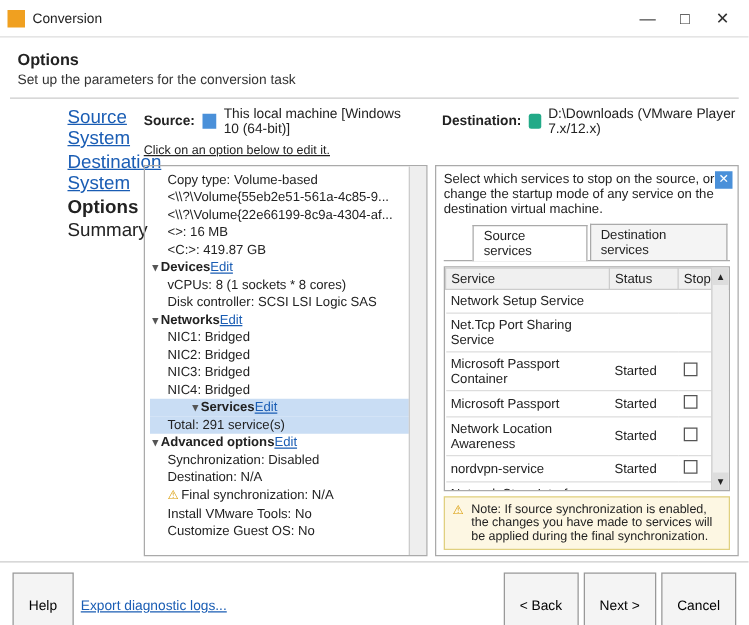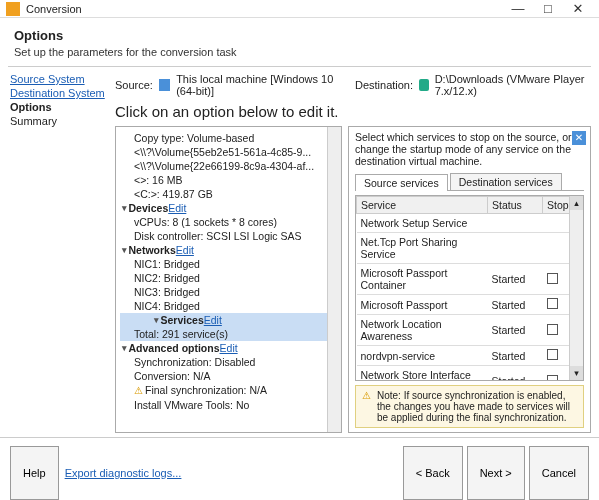--- a/index.html
+++ b/index.html
@@ -1,51 +1,51 @@
 <!DOCTYPE html>
 <html><head>
 <meta charset="utf-8">
 <style>
 * { box-sizing: border-box; margin: 0; padding: 0; }
 body { font-family: "Segoe UI", Tahoma, sans-serif; font-size: 11px; background: #fff; color: #222; width: 599px; height: 500px; overflow: hidden; }
-.titlebar { height: 18px; border-bottom: 1px solid #ddd; display: flex; align-items: center; padding: 0 6px; }
+.titlebar { height: 30px; border-bottom: 1px solid #ddd; display: flex; align-items: center; padding: 0 6px; }
 .titlebar .icon { width: 14px; height: 14px; background: #f0a020; margin-right: 6px; }
 .titlebar .title { flex: 1; font-size: 11px; }
 .winbtn { width: 30px; height: 20px; text-align: center; line-height: 20px; color: #333; font-size: 13px; }
 .header { padding: 10px 14px 8px 14px; }
 .header h2 { font-size: 13px; font-weight: 600; margin-bottom: 3px; }
 .header .sub { font-size: 11px; color: #333; }
 .divider { border-top: 1px solid #ccc; margin: 0 8px; }
 .body { display: flex; height: 370px; }
 .nav { width: 115px; padding: 6px 6px 6px 10px; border-right: none; }
-.nav a { display: block; color: #1a5db4; text-decoration: underline; font-size: 11px; margin-bottom: 2px; cursor: pointer; }
+.nav a { display: block; color: #1a5db4; text-decoration: underline; font-size: 15px; margin-bottom: 2px; cursor: pointer; margin-left: 44px; }
 .nav .plain { color: #222; text-decoration: none; font-weight: 600; }
 .nav .plain2 { color: #222; text-decoration: none; }
 .main { flex: 1; padding: 4px 8px 4px 0; display: flex; flex-direction: column; }
 .srcdest { display: flex; align-items: center; gap: 6px; padding: 2px 0 4px 0; font-size: 11px; }
-.srcdest b { font-weight: 400; }
+.srcdest b { font-weight: 700; }
 .srcicon { width: 14px; height: 12px; background: #4a90d9; display: inline-block; }
 .dsticon { width: 12px; height: 12px; background: #2a8; display: inline-block; border-radius: 2px; }
-.hint { font-size: 15px; margin: 2px 0 6px 0; }
+.hint { font-size: 10px; margin: 2px 0 6px 0; text-decoration: underline; }
 .panes { flex: 1; display: flex; gap: 6px; min-height: 0; }
 .leftpane { width: 227px; border: 1px solid #aaa; overflow: hidden; font-size: 10.5px; position: relative; }
 .leftpane-inner { padding: 4px 4px; height: 100%; overflow: hidden; }
 .cat { font-weight: 600; padding: 1px 2px; display: flex; justify-content: flex-start; align-items: center; }
 .cat::before { content: "▾"; font-size: 9px; margin-right: 2px; color: #555; }
 .cat.sel { background: #c9ddf4; padding-left: 34px; }
 .edit { color: #1a5db4; text-decoration: underline; font-weight: 400; cursor: pointer; }
 .item { padding: 0 2px 0 14px; white-space: nowrap; overflow: hidden; text-overflow: ellipsis; line-height: 14px; }
 .warn::before { content: "⚠"; color: #d99a00; margin-right: 2px; font-size: 10px; }
 .item.sel { background: #c9ddf4; }
 .rightpane { flex: 1; border: 1px solid #aaa; display: flex; flex-direction: column; font-size: 10.5px; position: relative; }
 .rp-head { padding: 4px 18px 4px 6px; position: relative; }
 .rp-close { position: absolute; right: 4px; top: 4px; width: 14px; height: 14px; background: #4a90d9; color: #fff; text-align: center; line-height: 14px; font-size: 10px; cursor: pointer; }
 .tabs { display: flex; border-bottom: 1px solid #aaa; margin: 2px 6px 0 6px; }
 .tab { padding: 2px 8px; border: 1px solid #aaa; border-bottom: none; margin-right: 2px; background: #f4f4f4; cursor: pointer; }
-.tab.active { background: #fff; position: relative; top: 1px; }
+.tab.active { background: #fff; position: relative; top: 1px; margin-left: 23px; }
 .tablewrap { flex: 1; margin: 4px 6px 0 6px; border: 1px solid #aaa; overflow: hidden; position: relative; }
 table { width: 100%; border-collapse: collapse; font-size: 10.5px; }
 th { text-align: left; background: #f0f0f0; border: 1px solid #ccc; padding: 2px 4px; font-weight: 400; }
 td { border-bottom: 1px solid #ddd; padding: 3px 4px; }
 .chk { width: 11px; height: 11px; border: 1px solid #555; display: inline-block; }
 .sb { position: absolute; right: 0; top: 0; bottom: 0; width: 14px; background: #eee; border-left: 1px solid #ccc; }
 .sb .up, .sb .dn { height: 14px; text-align: center; font-size: 9px; line-height: 14px; background: #ddd; }
 .sb .dn { position: absolute; bottom: 0; width: 100%; }
 .note { margin: 4px 6px; padding: 4px 6px; background: #fdf7e3; border: 1px solid #e0d080; display: flex; gap: 6px; font-size: 10px; }
 .note::before { content: "⚠"; color: #d99a00; }
@@ -117,23 +117,24 @@
           <div class="cat sel">
               <span>Services</span>
               <span class="edit">Edit</span>
             </div>
           <div class="item sel">Total: 291 service(s)</div>
           <div class="cat">
               <span>Advanced options</span>
               <span class="edit">Edit</span>
             </div>
           <div class="item">Synchronization: Disabled</div>
-          <div class="item">Conversion: N/A</div>
+          <div class="item">Destination: N/A</div>
           <div class="item warn">Final synchronization: N/A</div>
           <div class="item">Install VMware Tools: No</div>
+          <div class="item">Customize Guest OS: No</div>
 
         </div>
         <div class="sb2"></div>
       </div>
 
       <div class="rightpane">
         <div class="rp-head">
           <span>Select which services to stop on the source, or change the startup mode of any service on the destination virtual machine.</span>
           <span class="rp-close">✕</span>
         </div>

